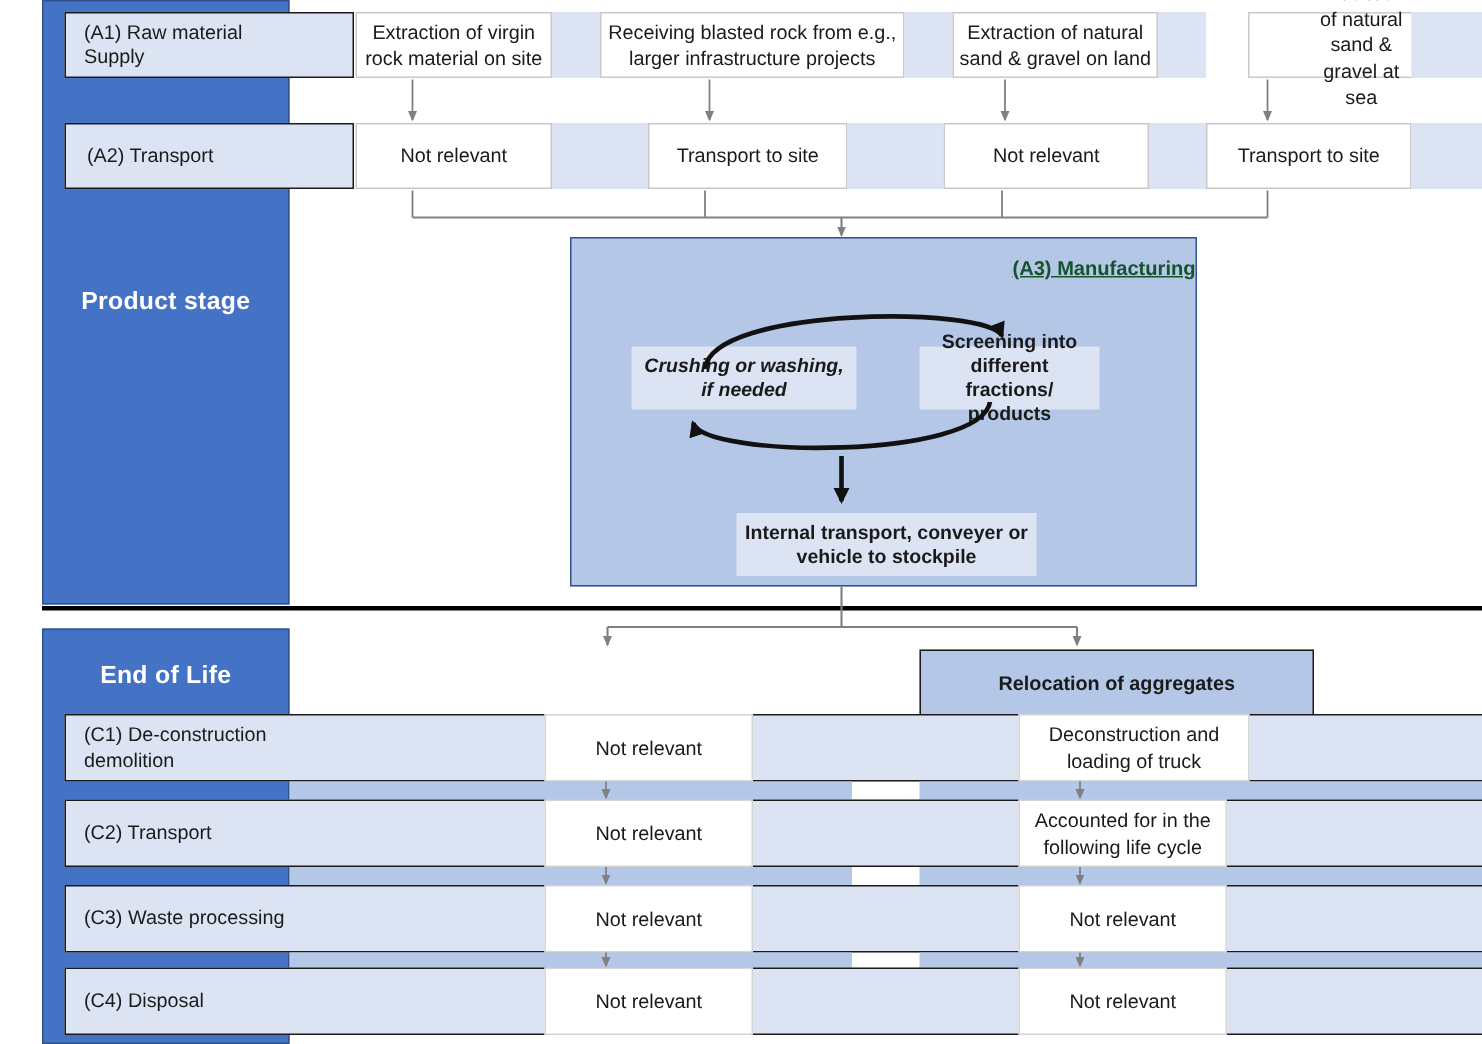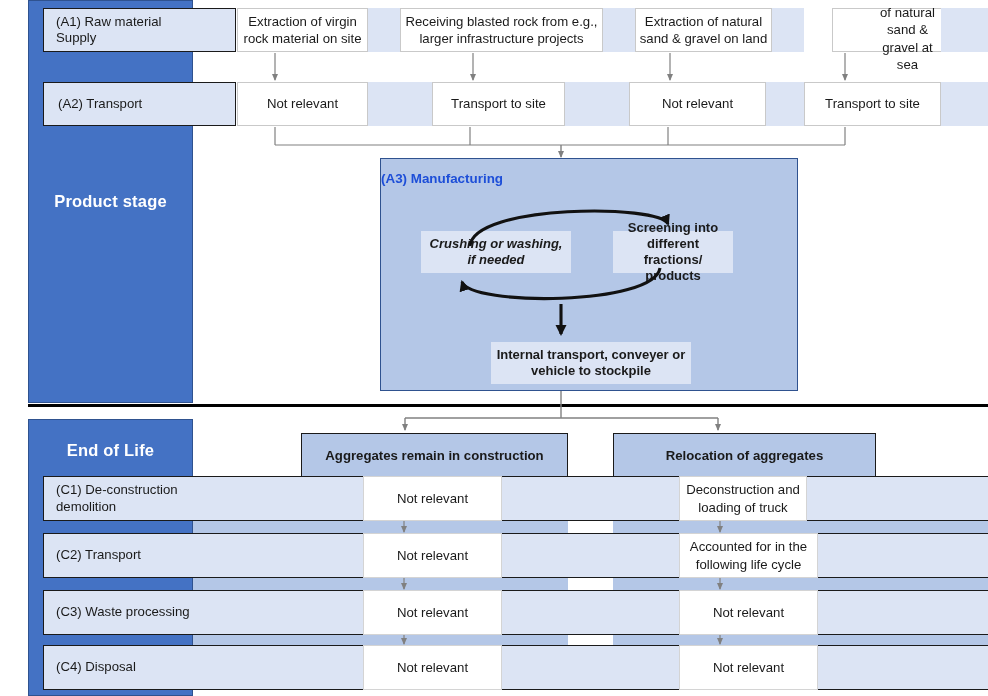--- a/index.html
+++ b/index.html
@@ -49,24 +49,25 @@
     background:#DCE4F4;
     border:1px solid #DCE4F4;
   }
   .mfg-panel{
     background:#B4C7E7;
     border:1px solid #2F528F;
   }
   .mfg-title{
     position:absolute;
     left:0;right:0;top:12px;
-    text-align:left;
+    text-align:right;
     font-size:13.4px;
     font-weight:bold;
-    color:#1d4ed8;
+    color:#14532d;
+    text-decoration:underline;
   }
   .mfg-sub{
     position:absolute;
     background:#DCE4F4;
     display:flex;align-items:center;justify-content:center;
     text-align:center;
     font-size:13px;
     font-weight:bold;
     color:#1a1a1a;
     line-height:1.25;
@@ -188,37 +189,34 @@
       <span>Internal transport, conveyer or vehicle to stockpile</span>
     </div>
   </div>
 
   <div class="abs divider" style="left:0px;top:404px;width:988px;"></div>
 
   <div class="abs stage-label" style="left:0px;top:419px;width:165px;height:277px;">
     <span style="position:relative;top:-107px;">End of Life</span>
   </div>
 
-  <div class="abs eol-head" style="left:273px;top:433px;width:267px;height:46px;">
-    <span>Aggregates remain in construction</span>
-  </div>
   <div class="abs eol-head" style="left:585px;top:433px;width:263px;height:46px;">
     <span>Relocation of aggregates</span>
   </div>
 
   <div class="abs cband" style="left:15px;top:476px;width:957px;height:45px;">
     <div class="cband-label">
       <span>(C1) De-construction
 demolition</span>
     </div>
   </div>
   <div class="abs cwhite" style="left:335px;top:476px;width:139px;height:45px;">
     <span>Not relevant</span>
   </div>
-  <div class="abs cwhite" style="left:651px;top:476px;width:128px;height:45px;">
+  <div class="abs cwhite" style="left:651px;top:476px;width:154px;height:45px;">
     <span>Deconstruction and loading of truck</span>
   </div>
 
   <div class="abs cmid" style="left:165px;top:521px;width:375px;height:12px;"></div>
   <div class="abs cmid" style="left:585px;top:521px;width:387px;height:12px;"></div>
 
   <div class="abs cband" style="left:15px;top:533px;width:957px;height:45px;">
     <div class="cband-label">
       <span>(C2) Transport</span>
     </div>

